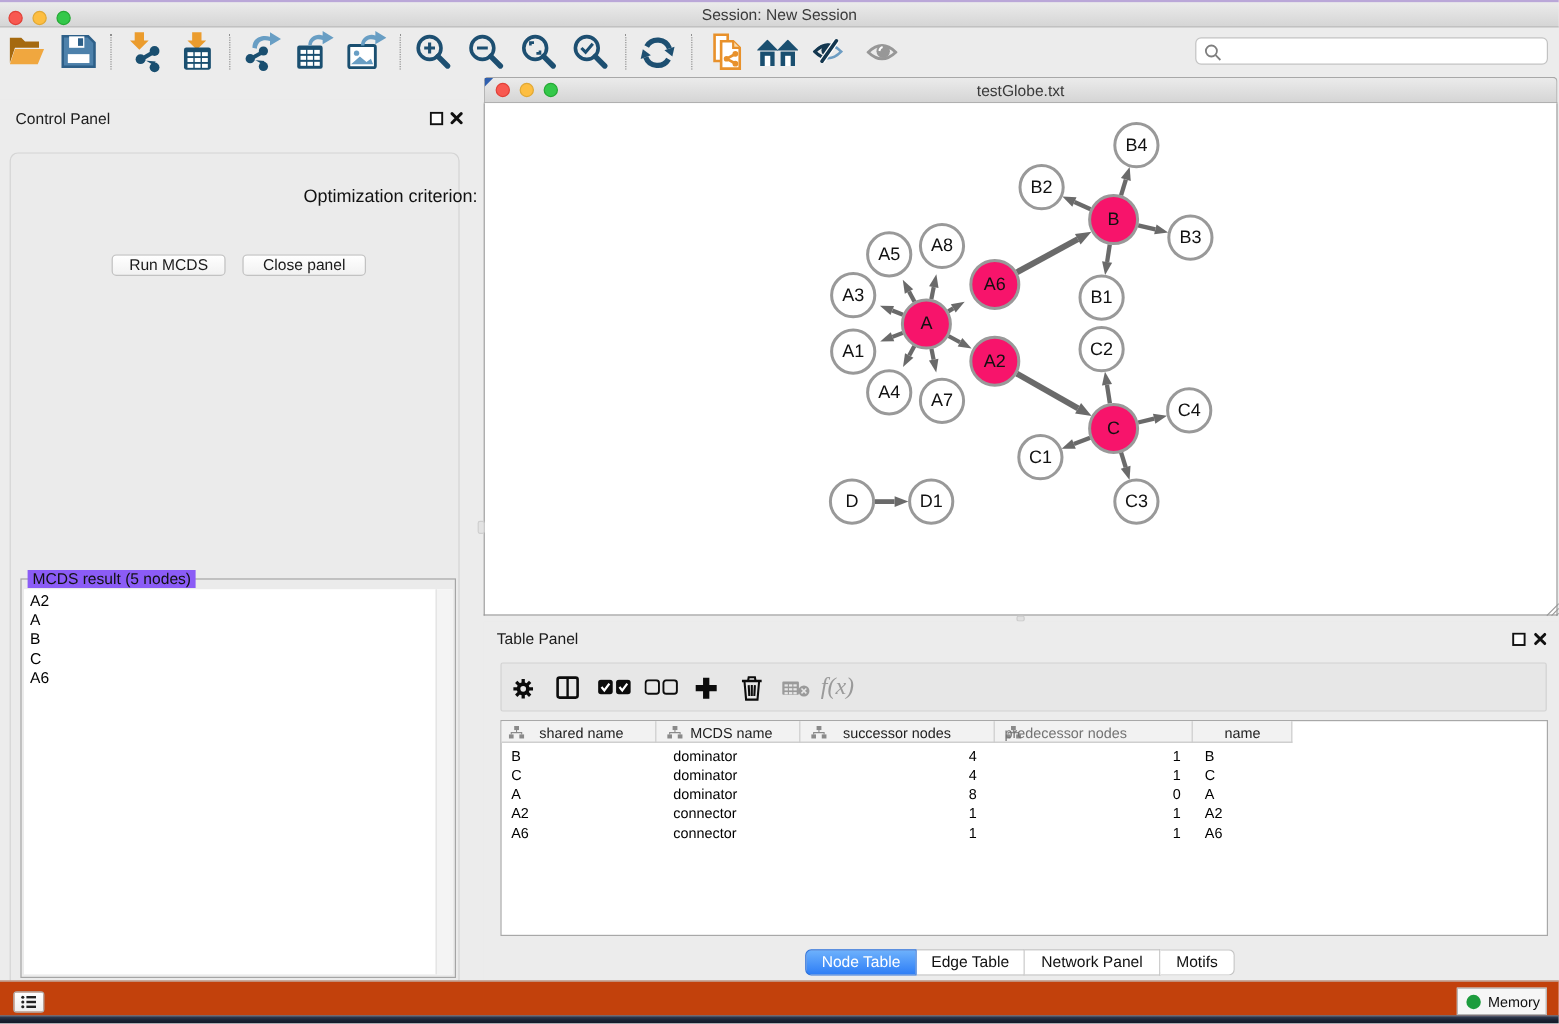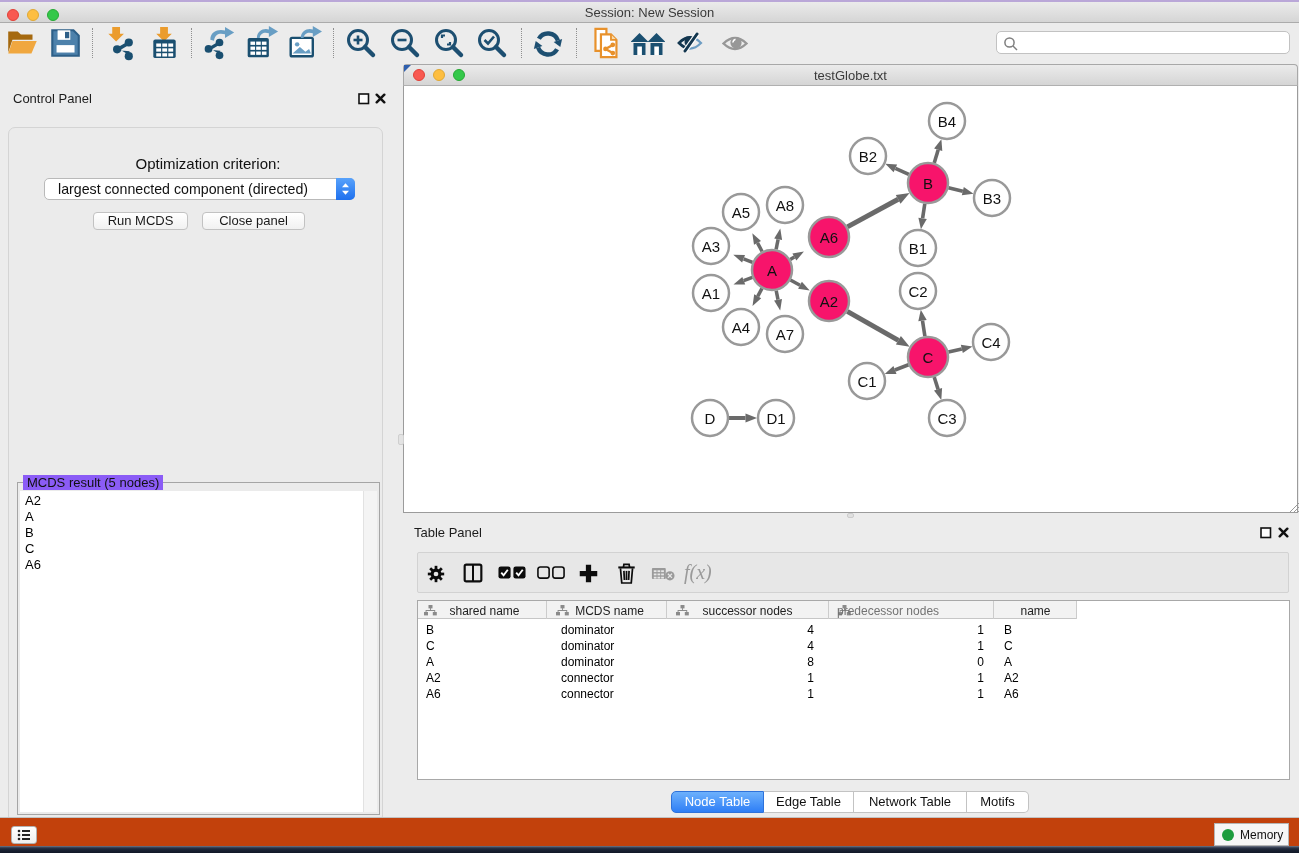--- a/index.html
+++ b/index.html
@@ -201,30 +201,22 @@
 <div class="abs" style="left:13px;top:8px;font-size:13px;color:#1c1c1c;">Control Panel</div>
 <svg class="abs" style="left:358px;top:10px" width="12" height="12" viewBox="0 0 12 12">
       <rect x="1" y="1" width="9.5" height="9.5" fill="#fdfdfd" stroke="#111" stroke-width="1.6"></rect>
     </svg>
 <svg class="abs" style="left:375px;top:10px" width="11" height="11" viewBox="0 0 13 13">
       <path d="M2 2 L11 11 M11 2 L2 11" stroke="#111" stroke-width="2.9" stroke-linecap="round"></path>
     </svg>
 
 <div class="abs" style="left:8px;top:44px;width:375px;height:696px;background:#ebebeb;border:1px solid #d4d4d4;border-radius:7px;"></div>
 
-<div class="abs" style="left:8px;top:72px;width:390px;text-align:center;font-size:15px;color:#111;padding-left:10px;">Optimization criterion:</div>
-
-<div class="abs" style="left:44px;top:95px;width:311px;height:22px;background:#ffffff;border:1px solid #b9b9b9;border-radius:5px;">
- <div class="abs" style="left:13px;top:0;font-size:14.2px;line-height:21px;color:#111;">largest connected component (directed)</div>
- <div class="abs" style="left:291px;top:-1px;width:19px;height:22px;background:linear-gradient(#58a2fb,#1e70ee);border-radius:0 5px 5px 0;">
-  <svg width="19" height="22" viewBox="0 0 19 22">
-          <path d="M6 9.2 L9.5 5.2 L13 9.2 Z M6 12.8 L9.5 16.8 L13 12.8 Z" fill="#ffffff"></path>
-        </svg>
- </div>
-</div>
+<div class="abs" style="left:8px;top:72px;width:390px;text-align:right;font-size:15px;color:#111;padding-left:10px;">Optimization criterion:</div>
+
 <div class="abs btn" style="left:93px;top:129px;width:95px;height:18px;line-height:16px;">Run MCDS</div>
 <div class="abs btn" style="left:202px;top:129px;width:103px;height:18px;line-height:16px;">Close panel</div>
 
 <div class="abs" style="left:17px;top:399px;width:363px;height:333px;border:1px solid #a5a5a5;"></div>
 <div class="abs" style="left:23px;top:392px;background:#8b5cf6;padding:0 4px;font-size:13px;color:#111;">MCDS result (5 nodes)</div>
 <div class="abs" style="left:20px;top:408px;width:357px;height:321px;background:#ffffff;">
   <div style="padding:2px 0 0 5px;font-size:13px;line-height:16px;color:#000;">A2<br>A<br>B<br>C<br>A6</div>
   <div class="abs" style="right:0;top:0;width:14px;height:321px;background:#f4f4f4;border-left:1px solid #e2e2e2;"></div>
 </div>
 </div>
@@ -490,21 +482,21 @@
           <span class="abs" style="left:8px;">A6</span>
           <span class="abs" style="left:143px;">connector</span>
           <span class="abs" style="left:330px;width:66px;text-align:right;">1</span>
           <span class="abs" style="left:500px;width:66px;text-align:right;">1</span>
           <span class="abs" style="left:586px;">A6</span>
         </div>
  </div>
 </div>
 
 <div class="abs" style="left:268px;top:273px;height:22px;">
- <span class="tab tabsel" style="width:93px;border-left:1px solid #2e72da;border-radius:5px 0 0 5px;">Node Table</span><span class="tab" style="width:90px;">Edge Table</span><span class="tab" style="width:113px;">Network Table</span><span class="tab" style="width:62px;border-radius:0 5px 5px 0;">Motifs</span>
+ <span class="tab tabsel" style="width:93px;border-left:1px solid #2e72da;border-radius:5px 0 0 5px;">Node Table</span><span class="tab" style="width:90px;">Edge Table</span><span class="tab" style="width:113px;">Network Panel</span><span class="tab" style="width:62px;border-radius:0 5px 5px 0;">Motifs</span>
 </div>
 </div>
 
 <div class="abs" style="left:0;top:817px;width:1299px;height:30px;background:#c2410c;border-top:1px solid #c2c2c2;">
   <div class="abs" style="left:11px;top:8px;width:26px;height:18px;background:linear-gradient(#ffffff,#efefef);border:1px solid #b2b2b2;border-radius:3px;">
     <svg width="24" height="16" viewBox="0 0 24 16">
         <g fill="#222">
           <circle cx="7" cy="4" r="1.3"></circle>
           <circle cx="7" cy="8" r="1.3"></circle>
           <circle cx="7" cy="12" r="1.3"></circle>

